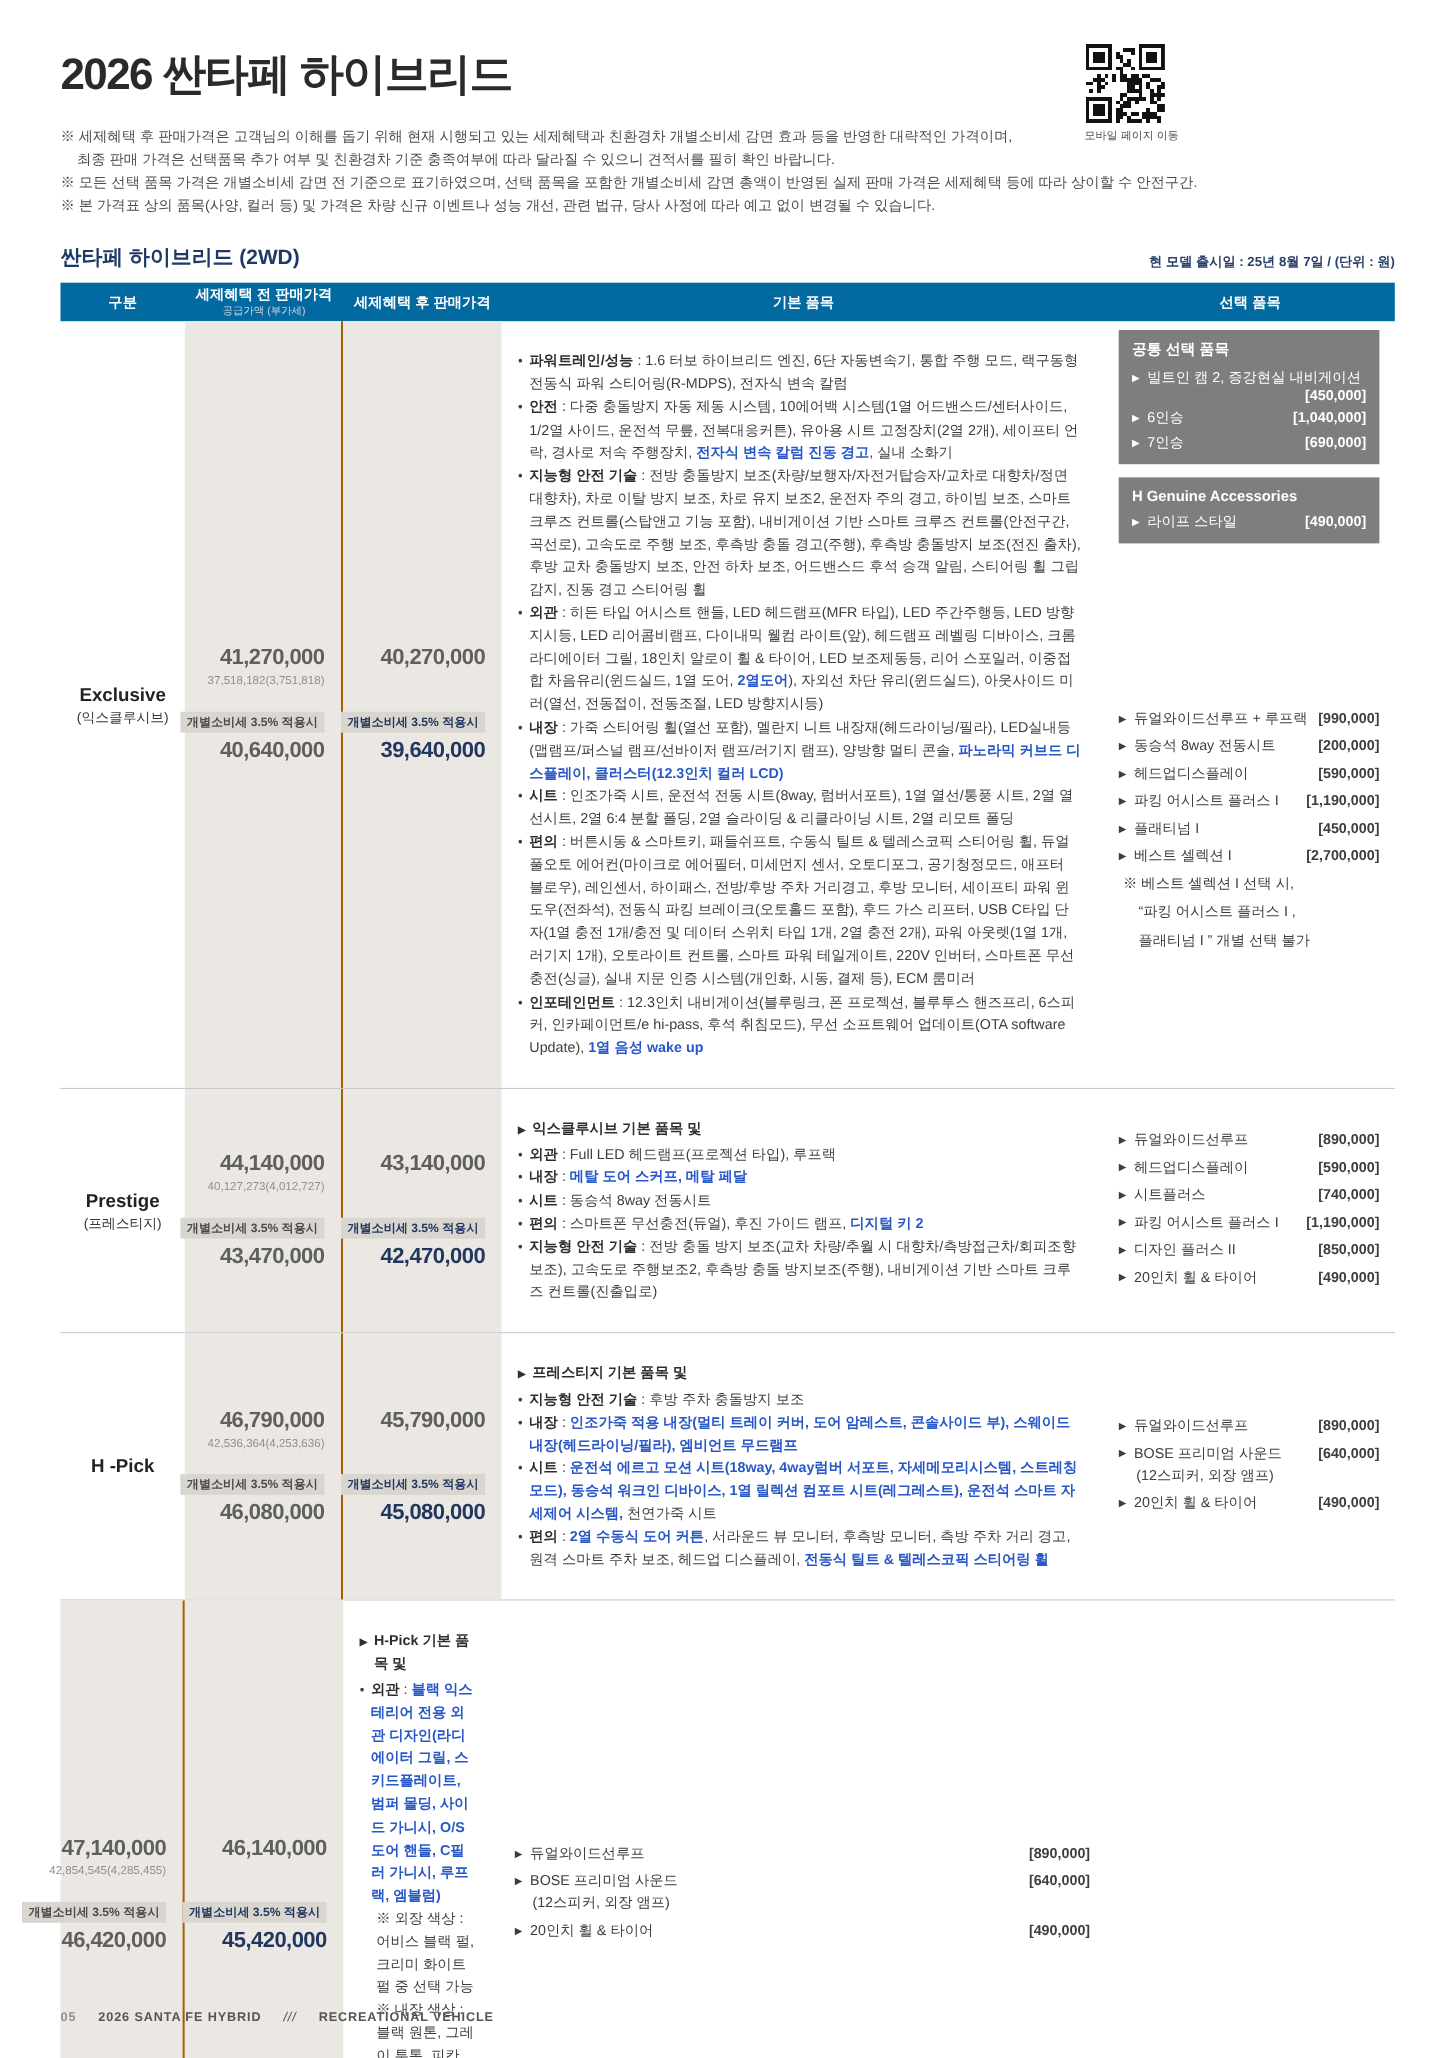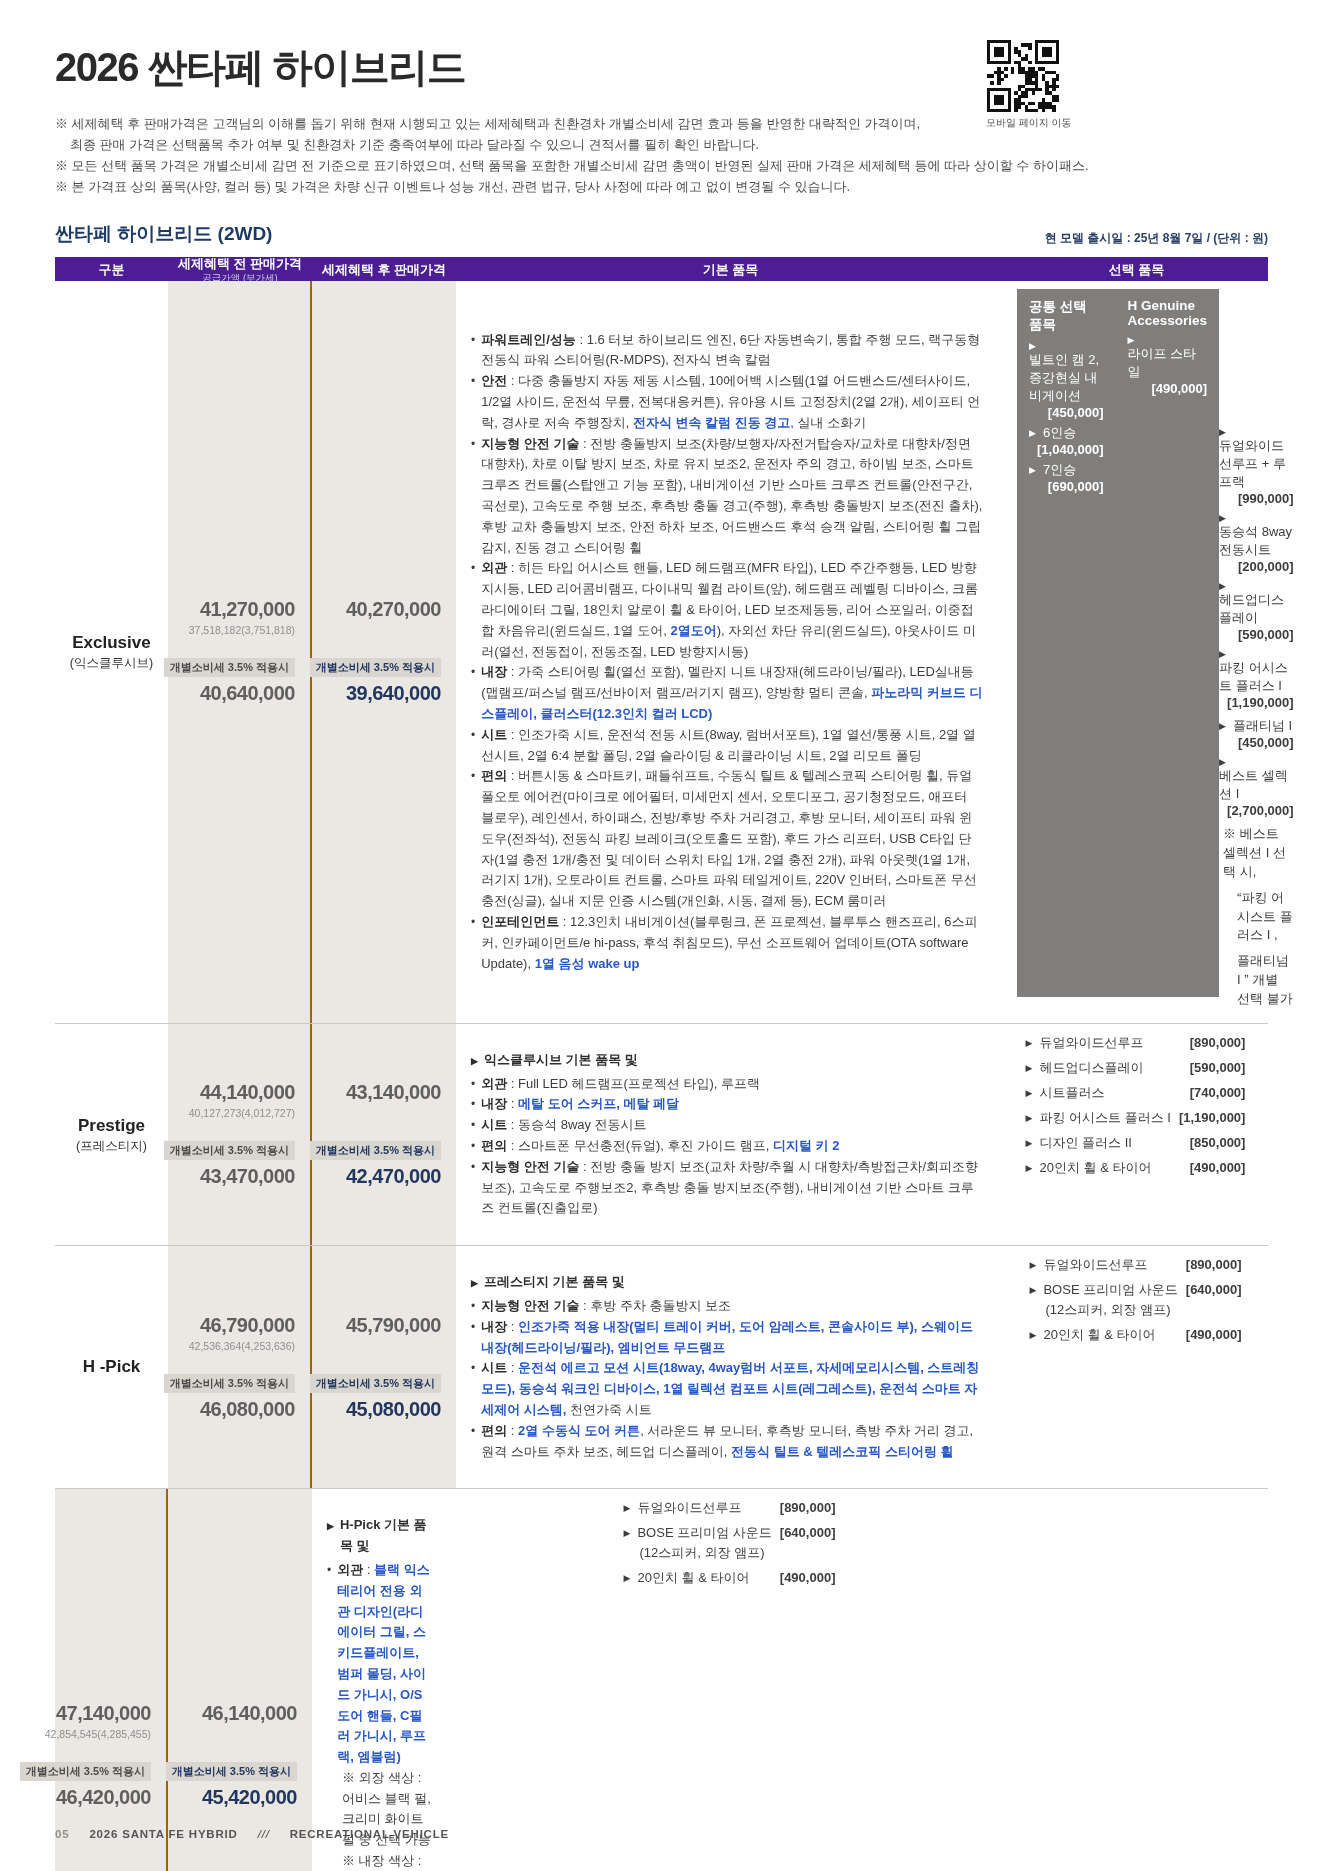--- a/index.html
+++ b/index.html
@@ -10,21 +10,21 @@
 .qr-wrap{position:absolute;top:40px;left:986px;width:74px;text-align:center}
 .qr-svg{width:72px;height:72px;background:#fff;display:block;margin:0 auto}
 .qr-caption{font-size:10px;color:#4a4a4a;margin-top:4px;white-space:nowrap}
 .disclaimers{margin-top:18px;font-size:13px;color:#4c4c4c;line-height:1.62}
 .disc-line.indent{padding-left:15px}
 .section-bar{margin-top:24px;display:flex;justify-content:space-between;align-items:flex-end}
 .section-title{font-size:19px;font-weight:bold;color:#1d3a66}
 .release-info{font-size:12px;color:#2a4068;font-weight:bold}
 .price-table{margin-top:10px;width:1213px}
 .grid-cols{display:grid;grid-template-columns:113px 144px 144px 549px 263px}
-.thead{background:#4c1d95;color:#fff;height:24px}
+.thead{background:#0369a1;color:#fff;height:35px}
 .th{display:flex;flex-direction:column;justify-content:center;align-items:center;font-size:13px;font-weight:bold;line-height:1.1}
 .th-sub{font-size:9.5px;font-weight:normal;color:#cdd5e2;margin-top:2px}
 .trow{border-bottom:1px solid #c9c9c9}
 .row-0{min-height:603px}
 .row-1{min-height:205px}
 .row-2{min-height:239px}
 .row-3{min-height:178px}
 .cell-trim{display:flex;flex-direction:column;justify-content:center;align-items:center;text-align:center;padding:8px 6px}
 .trim-name{font-size:17px;font-weight:bold;color:#222;line-height:1.25}
 .trim-sub{font-size:12.5px;color:#333;margin-top:2px;line-height:1.3}
@@ -41,21 +41,21 @@
 .after .p-taxed{color:#21375f}
 .cell-basics{display:flex;flex-direction:column;justify-content:center;padding:26px 22px 26px 15px;font-size:13px;line-height:1.6;color:#3d3d3d}
 .basic-item,.basic-ref{display:flex;align-items:flex-start}
 .marker{flex:0 0 auto;margin-right:6px}
 .basic-item .marker{font-size:12px;margin-top:1px}
 .basic-ref .marker{font-size:9px;margin-top:4px}
 .basic-ref{font-weight:bold;color:#2e2e2e;margin-bottom:3px}
 .item-label{font-weight:bold;color:#2e2e2e}
 .hl{color:#2857c8;font-weight:bold}
 .basic-note{padding-left:15px}
-.cell-options{display:flex;flex-direction:row;justify-content:center;padding:10px 14px 14px 12px;font-size:13px}
+.cell-options{display:flex;flex-direction:column;justify-content:center;padding:10px 14px 14px 12px;font-size:13px}
 .cell-options.has-boxes{justify-content:flex-start;padding-top:8px}
 .opt-box{background:#7f7e7c;color:#fff;padding:9px 12px 11px;margin-bottom:12px}
 .opt-box-title{font-weight:bold;font-size:13.5px;margin-bottom:7px}
 .opt-box .opt-item{margin-top:4px}
 .opt-box .opt-name,.opt-box .opt-price{color:#fff}
 .opt-list{display:flex;flex-direction:column;gap:7px}
 .opt-gap{margin-top:138px}
 .opt-line{display:flex;flex-wrap:wrap;align-items:baseline}
 .opt-line .marker{font-size:9px;align-self:center;margin-right:7px}
 .opt-name{color:#3d3d3d}
@@ -205,21 +205,21 @@
         <rect x="0" y="14" width="7" height="7" fill="#111"></rect>
         <rect x="1" y="15" width="5" height="5" fill="#fff"></rect>
         <rect x="2" y="16" width="3" height="3" fill="#111"></rect>
       </svg>
     <div class="qr-caption">모바일 페이지 이동</div>
   </div>
 
   <div class="disclaimers" id="disclaimers">
       <div class="disc-line">※ 세제혜택 후 판매가격은 고객님의 이해를 돕기 위해 현재 시행되고 있는 세제혜택과 친환경차 개별소비세 감면 효과 등을 반영한 대략적인 가격이며,</div>
       <div class="disc-line indent">최종 판매 가격은 선택품목 추가 여부 및 친환경차 기준 충족여부에 따라 달라질 수 있으니 견적서를 필히 확인 바랍니다.</div>
-      <div class="disc-line">※ 모든 선택 품목 가격은 개별소비세 감면 전 기준으로 표기하였으며, 선택 품목을 포함한 개별소비세 감면 총액이 반영된 실제 판매 가격은 세제혜택 등에 따라 상이할 수 하이패스.</div>
+      <div class="disc-line">※ 모든 선택 품목 가격은 개별소비세 감면 전 기준으로 표기하였으며, 선택 품목을 포함한 개별소비세 감면 총액이 반영된 실제 판매 가격은 세제혜택 등에 따라 상이할 수 안전구간.</div>
       <div class="disc-line">※ 본 가격표 상의 품목(사양, 컬러 등) 및 가격은 차량 신규 이벤트나 성능 개선, 관련 법규, 당사 사정에 따라 예고 없이 변경될 수 있습니다.</div>
     </div>
 
   <div class="section-bar">
     <div class="section-title">싼타페 하이브리드 (2WD)</div>
     <div class="release-info">현 모델 출시일 : 25년 8월 7일 / (단위 : 원)</div>
   </div>
 
   <div class="price-table">
     <div class="thead grid-cols">

